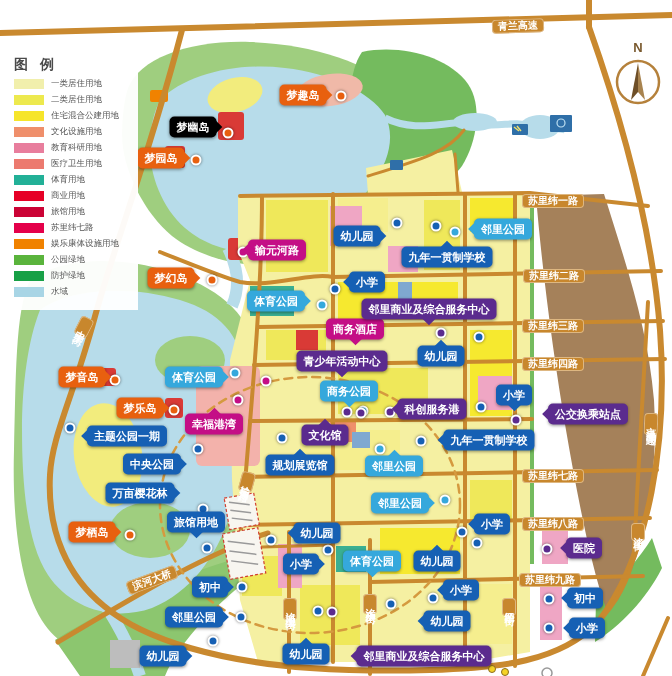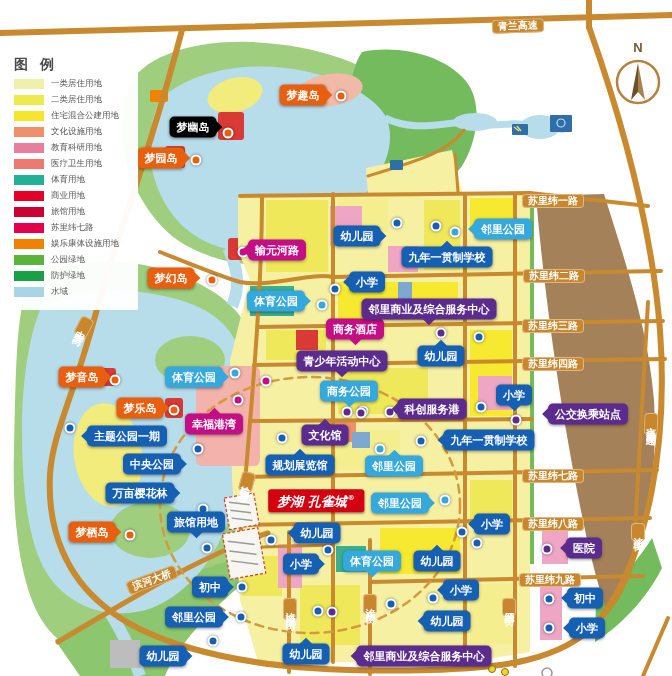--- a/index.html
+++ b/index.html
@@ -348,17 +348,14 @@
       <div class="callout tail-t" style="background: rgb(22, 96, 180); left: 306px; top: 654px;"><span>幼儿园</span><span class="tail"></span></div>
       <div class="callout tail-b" style="background: rgb(91, 43, 142); left: 429px; top: 309px;"><span>邻里商业及综合服务中心</span><span class="tail"></span></div>
       <div class="callout tail-b" style="background: rgb(91, 43, 142); left: 342px; top: 361px;"><span>青少年活动中心</span><span class="tail"></span></div>
       <div class="callout tail-l" style="background: rgb(91, 43, 142); left: 432px; top: 409px;"><span>科创服务港</span><span class="tail"></span></div>
       <div class="callout tail-l" style="background: rgb(91, 43, 142); left: 588px; top: 414px;"><span>公交换乘站点</span><span class="tail"></span></div>
       <div class="callout tail-t" style="background: rgb(91, 43, 142); left: 325px; top: 435px;"><span>文化馆</span><span class="tail"></span></div>
       <div class="callout tail-l" style="background: rgb(91, 43, 142); left: 584px; top: 548px;"><span>医院</span><span class="tail"></span></div>
       <div class="callout tail-l" style="background: rgb(91, 43, 142); left: 424px; top: 656px;"><span>邻里商业及综合服务中心</span><span class="tail"></span></div>
     </div>
 
-  <div class="logo">
-    <span>梦湖 孔雀城</span><sup>®</sup>
-  </div>
 
 </div>
 
 </body></html>

